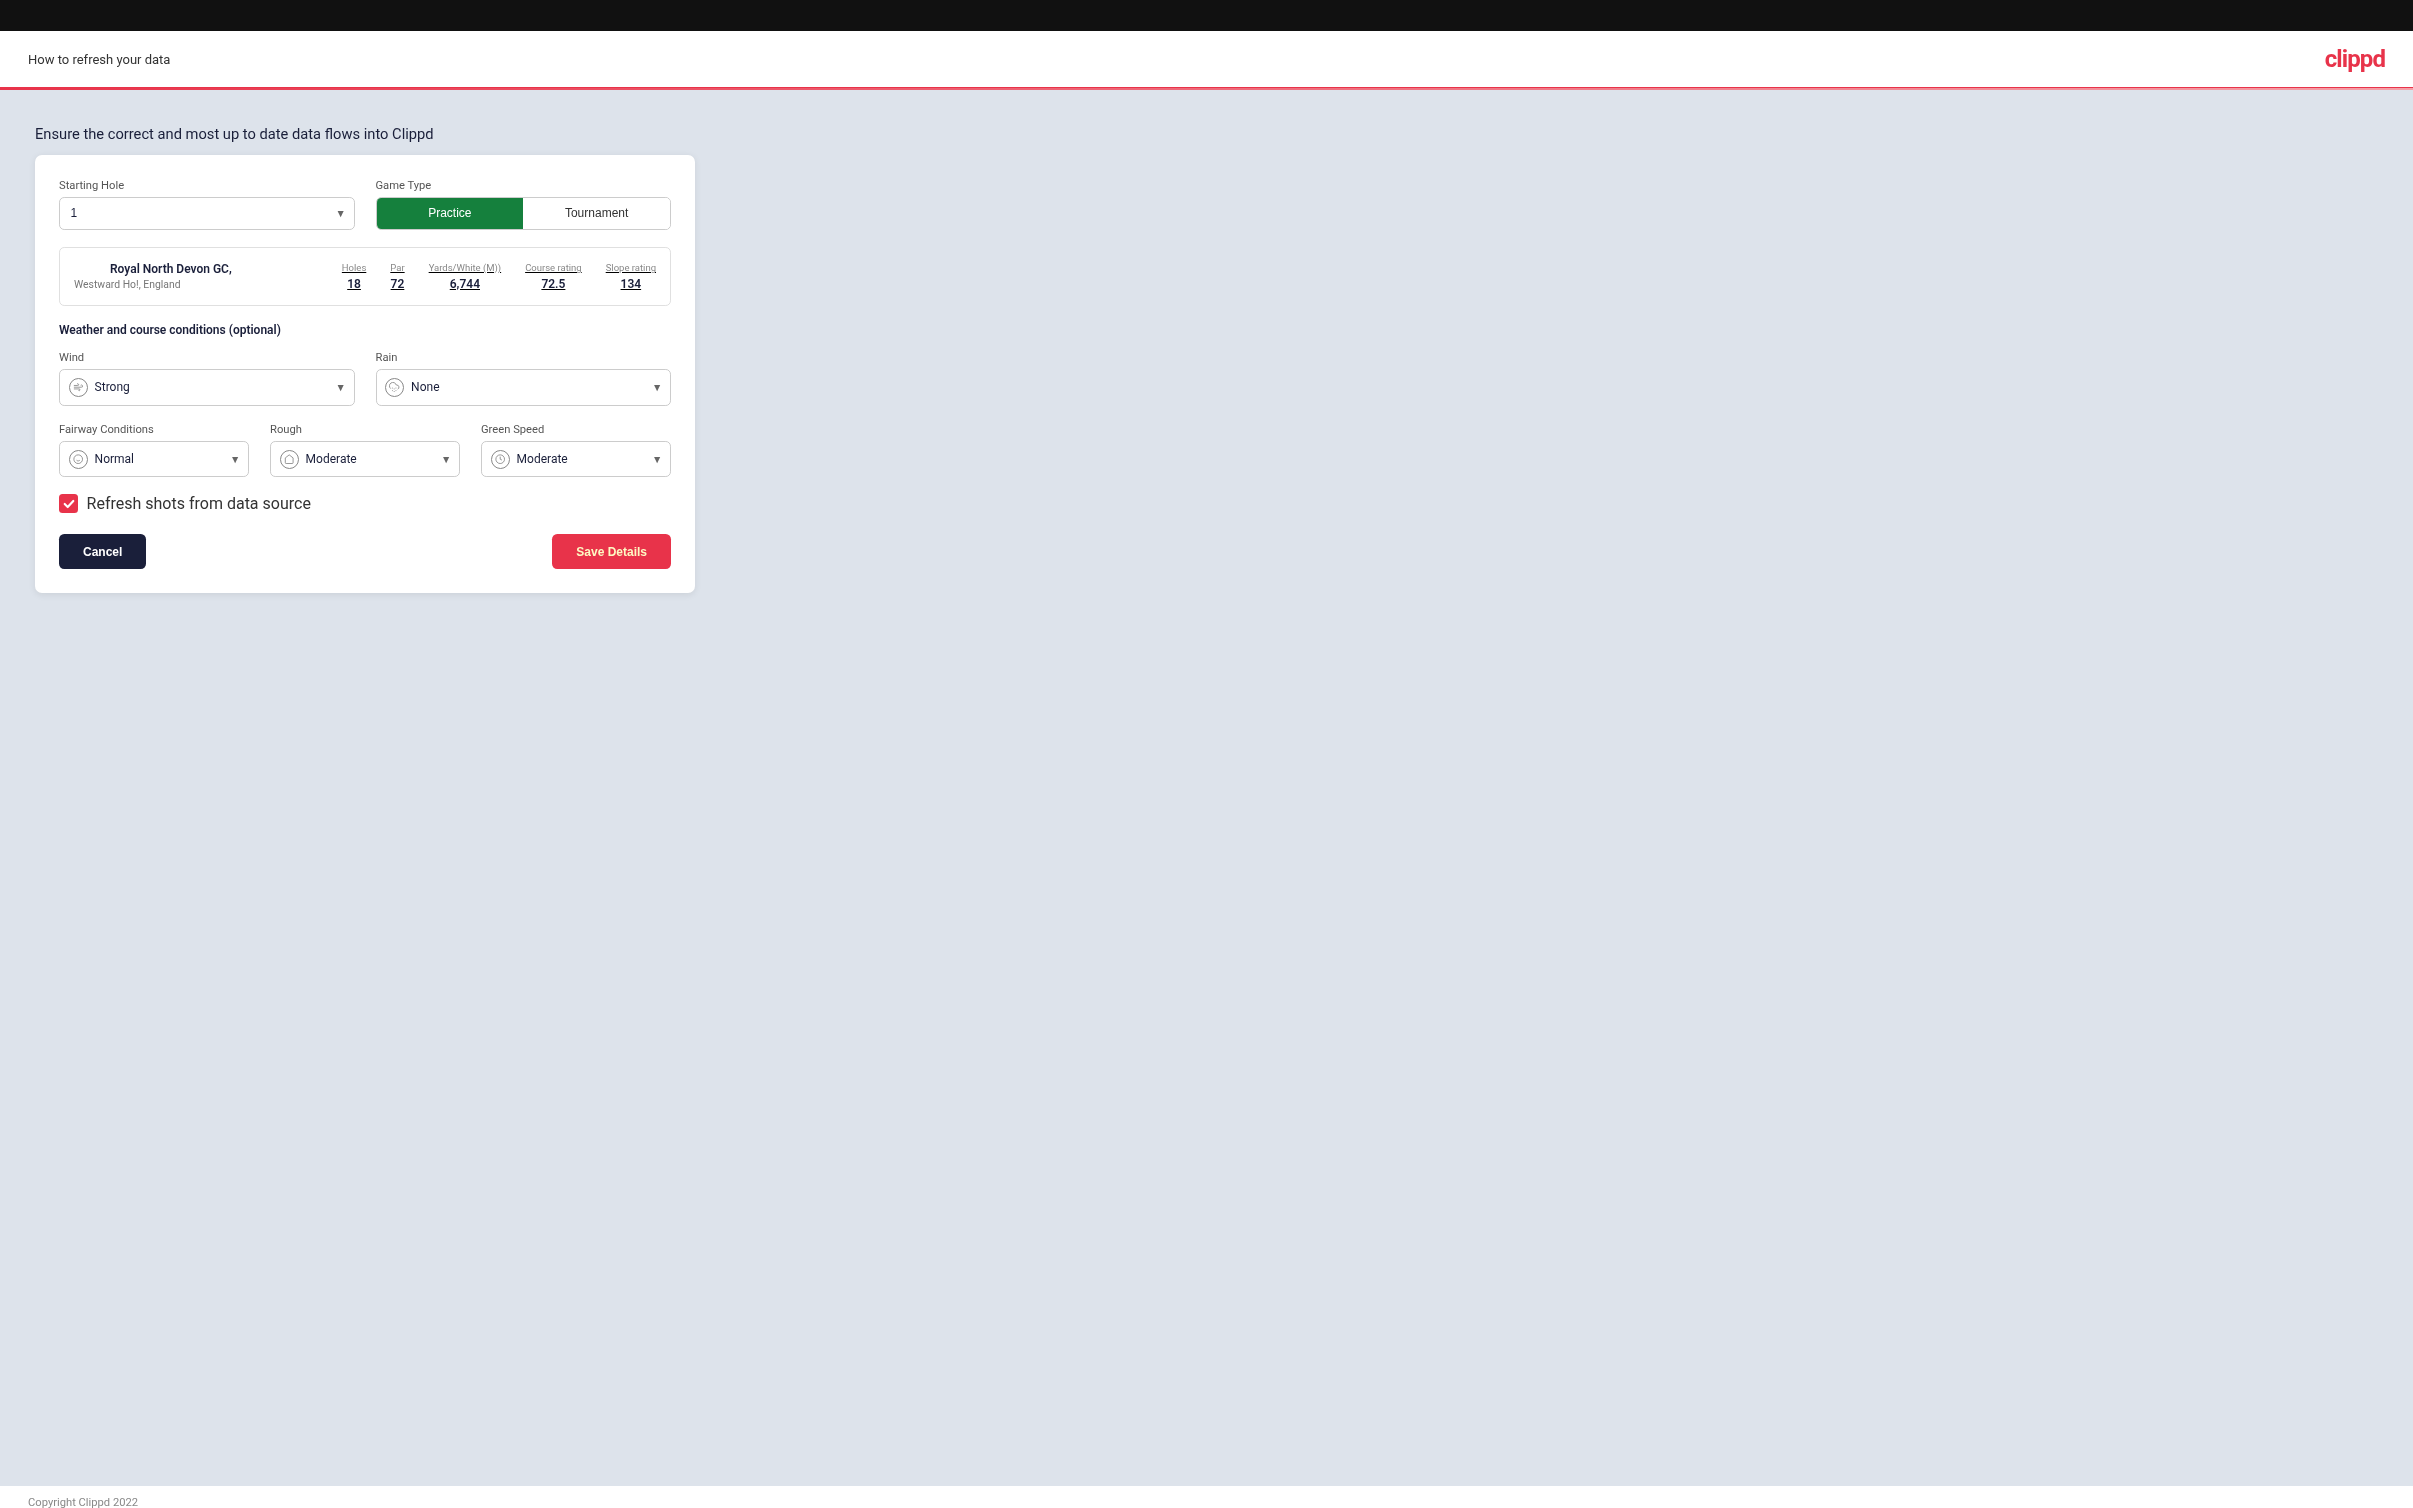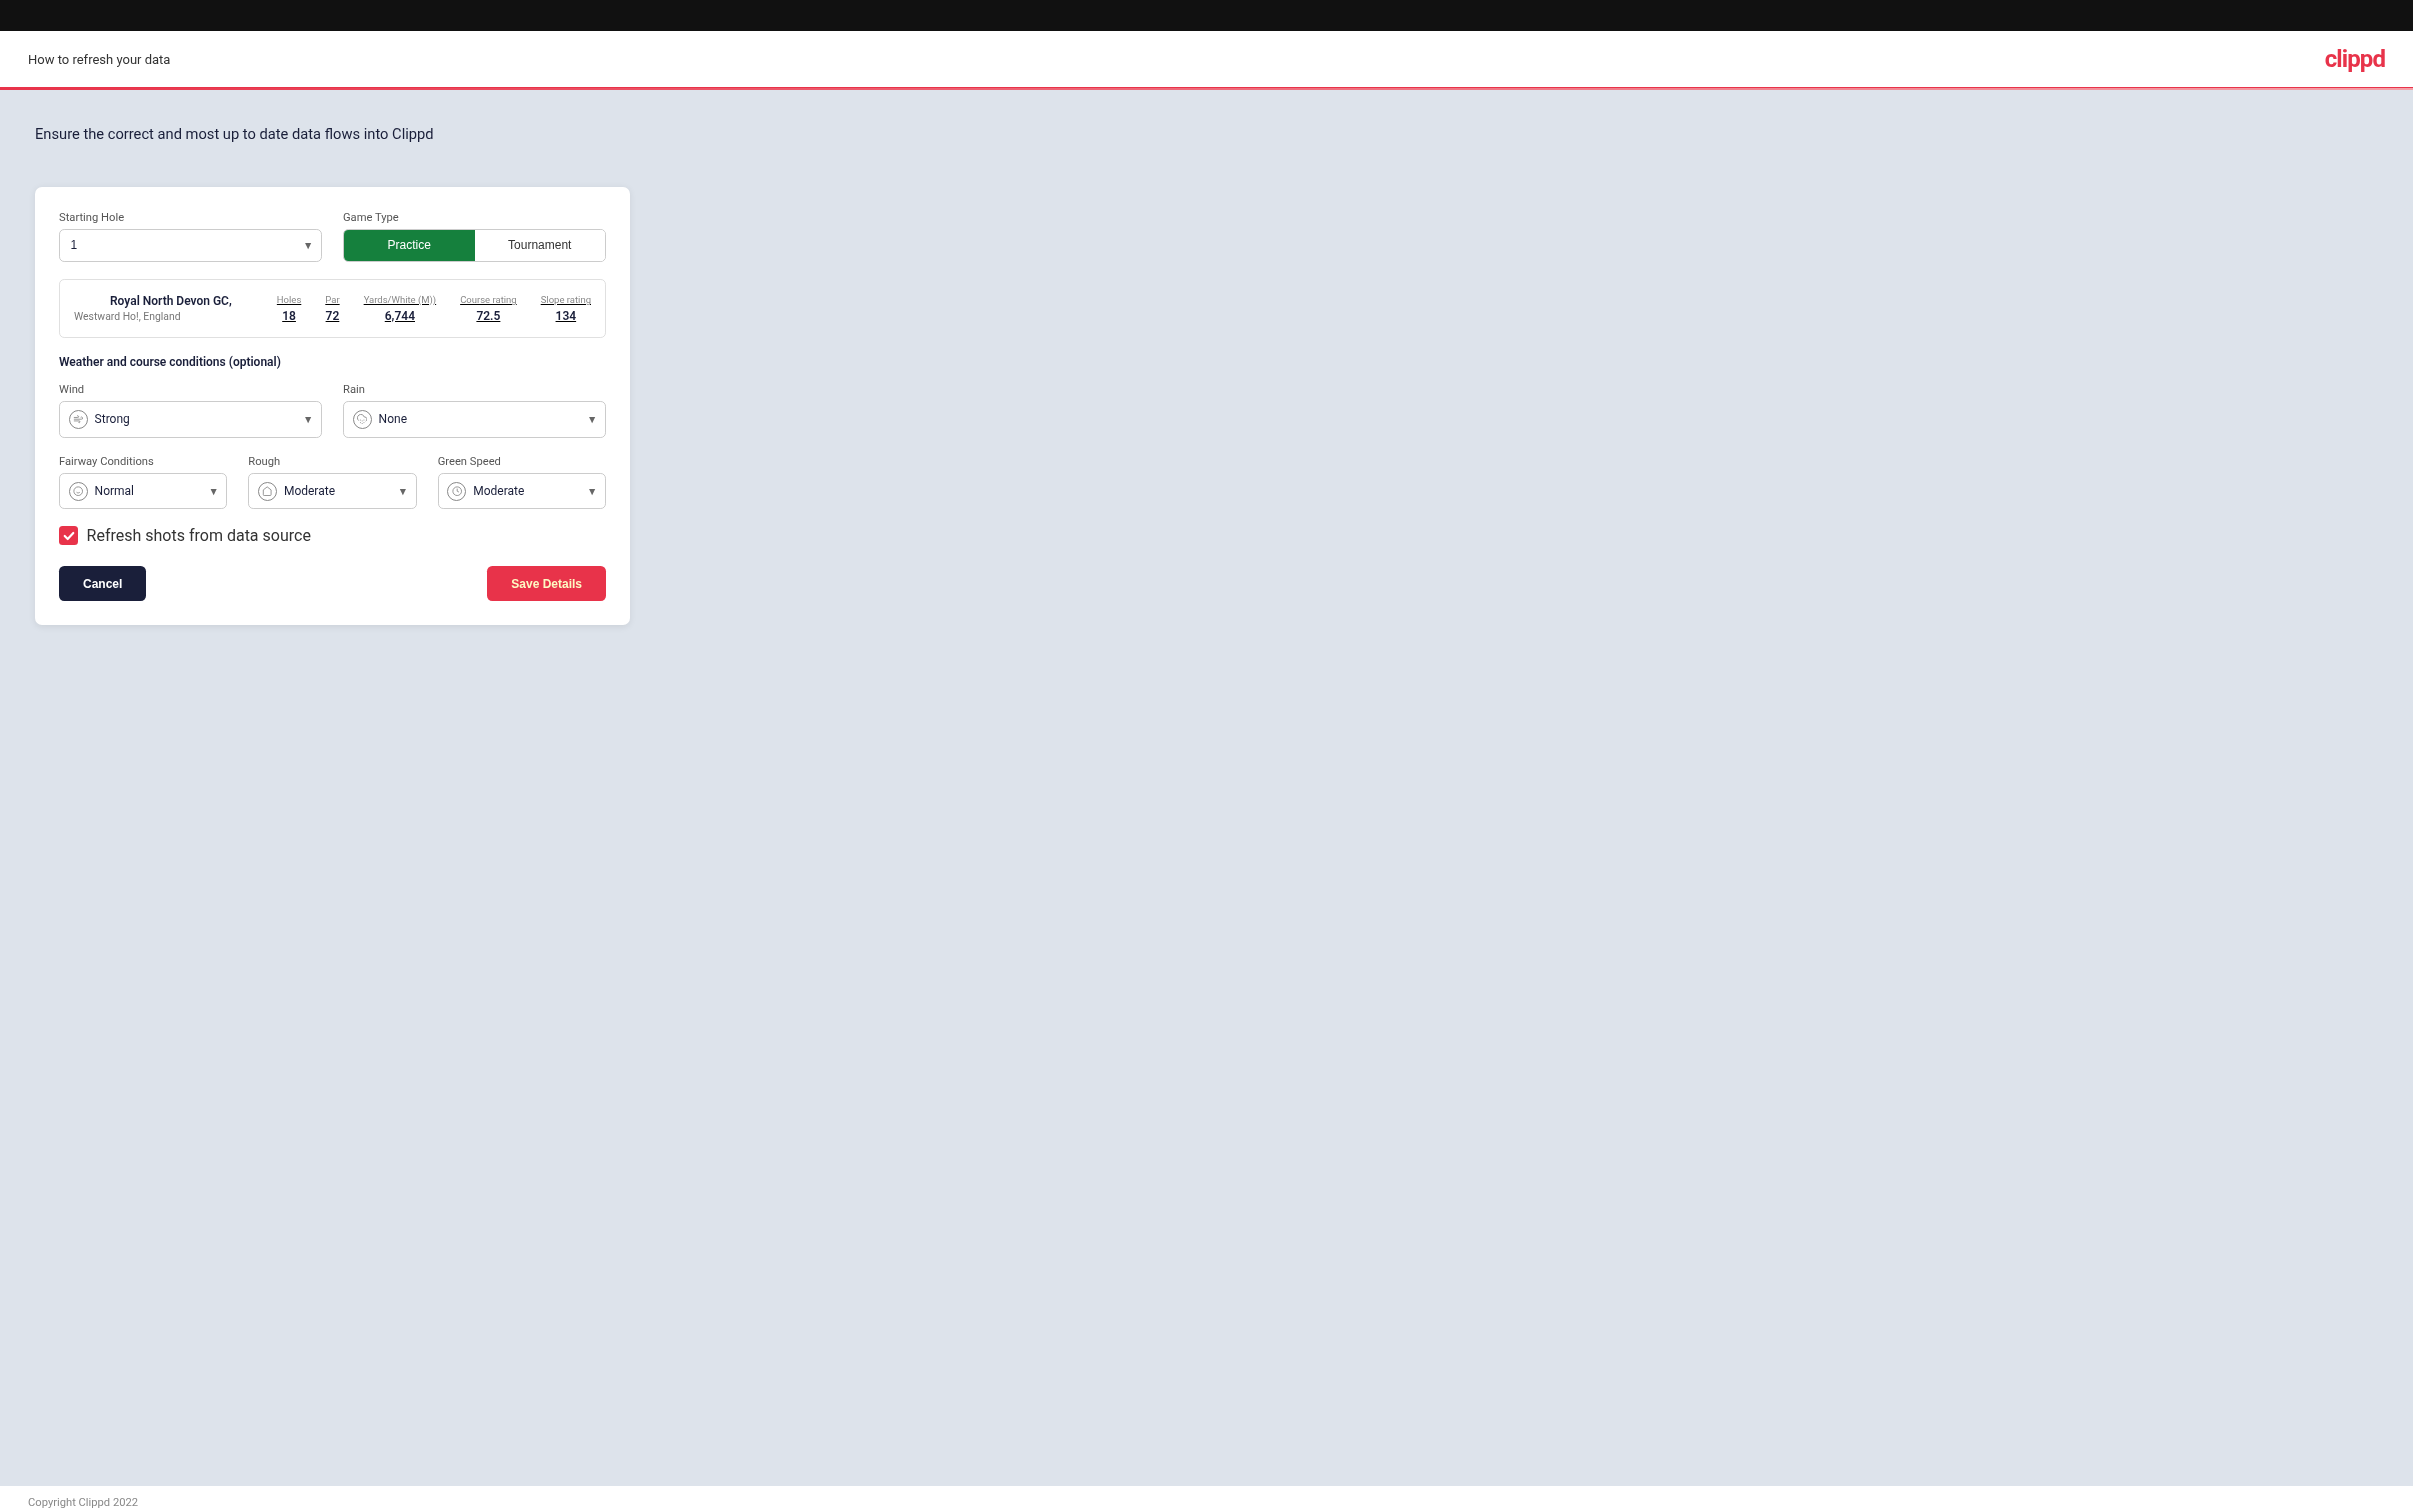--- a/index.html
+++ b/index.html
@@ -44,34 +44,34 @@
     .page-heading {
       font-size: 22.4px;
       font-weight: 700;
       color: #1a1f3a;
       margin-bottom: 7px;
     }
 
     .page-subheading {
       font-size: 14.7px;
       color: #1a1f3a;
-      margin-bottom: 44px;
+      margin-bottom: 12px;
     }
 
     .content-layout {
       display: flex;
       gap: 41px;
       align-items: flex-start;
     }
 
     .form-panel {
       background: #fff;
       border-radius: 7px;
       padding: 24px;
-      width: 595px;
+      width: 660px;
       flex-shrink: 0;
       box-shadow: 0 1.7px 7px rgba(0,0,0,0.08);
     }
 
     .form-row {
       display: flex;
       gap: 21px;
       margin-bottom: 17px;
     }
 

